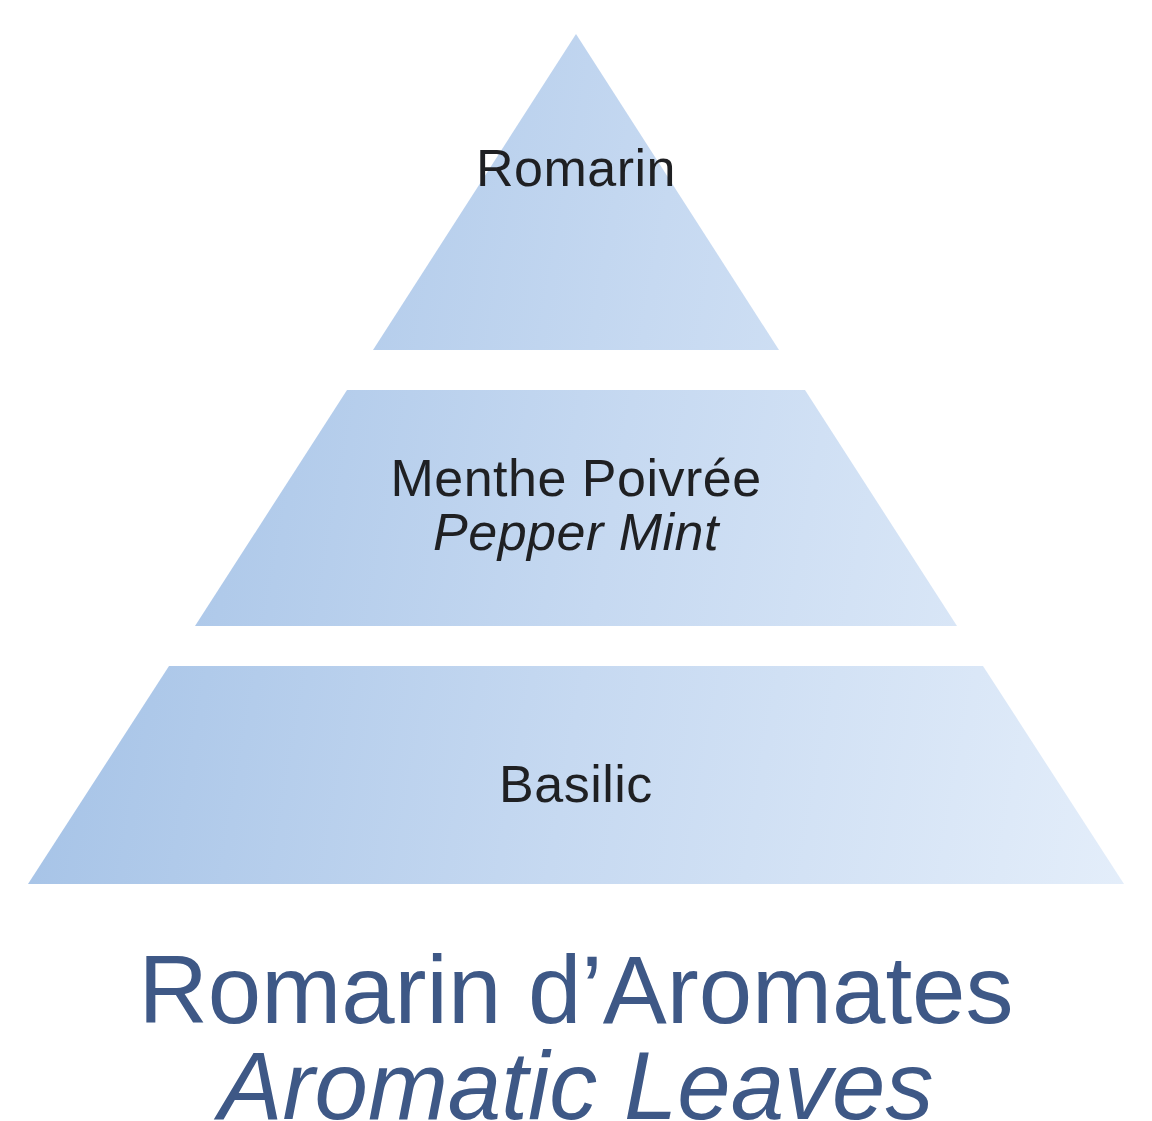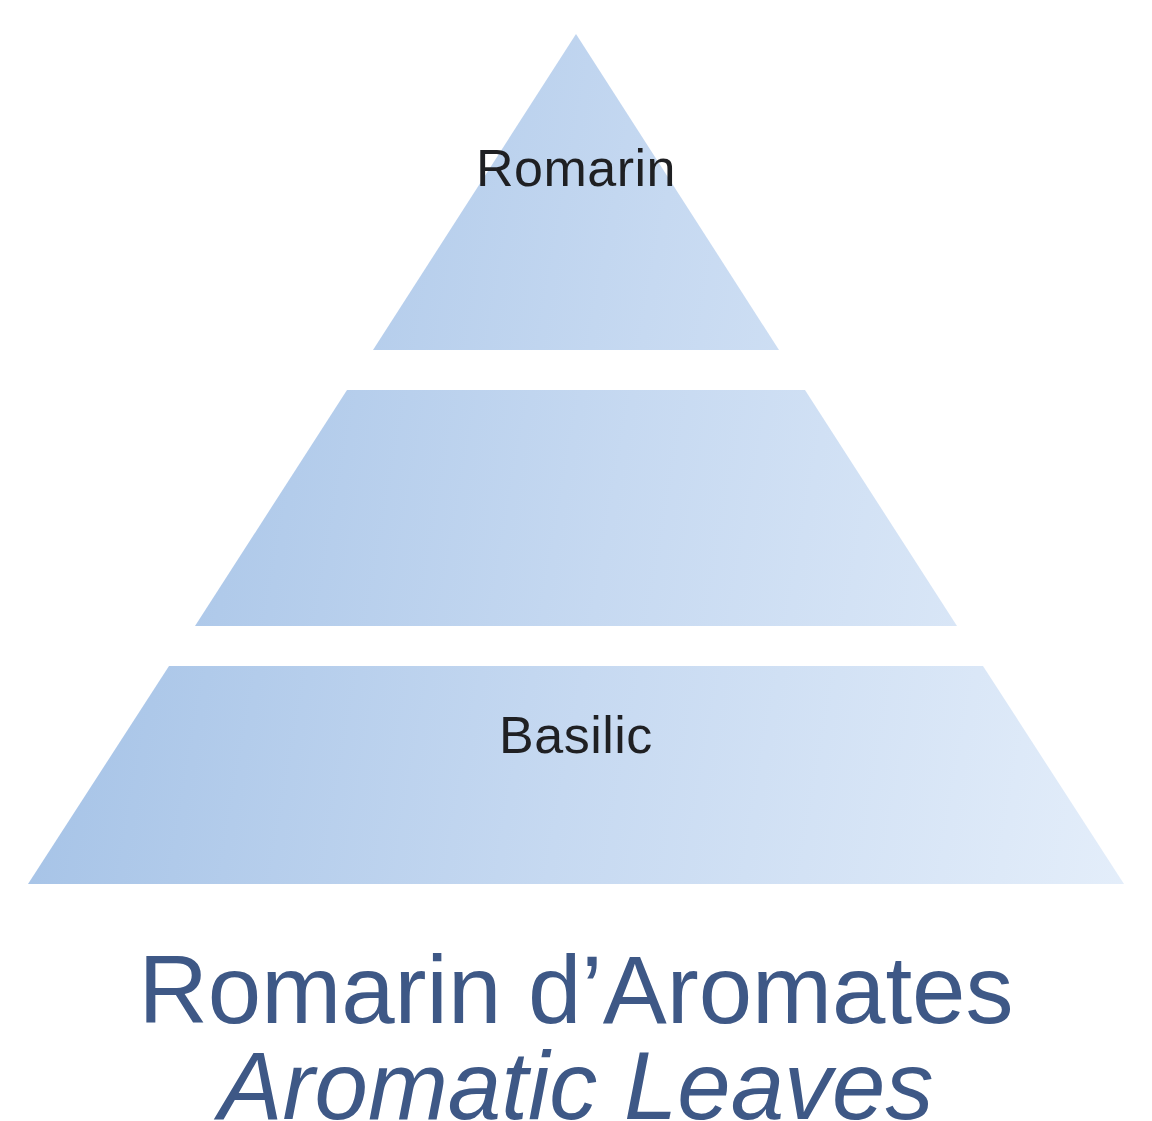--- a/index.html
+++ b/index.html
@@ -32,21 +32,21 @@
     width: 1152px;
     text-align: center;
     color: #1f2023;
     font-size: 52px;
     line-height: 54px;
     letter-spacing: 0.5px;
   }
   .tier-label .en { font-style: italic; }
   .tier-label.pos-1 { top: 135px; }
   .tier-label.pos-2 { top: 445px; }
-  .tier-label.pos-3 { top: 702px; }
+  .tier-label.pos-3 { top: 751px; }
 
   
   .caption {
     position: absolute;
     left: 0;
     top: 936px;
     width: 1152px;
     text-align: center;
     color: #3e5886;
     font-size: 96px;
@@ -60,20 +60,24 @@
 <div class="stage">
 
   <div class="tier-shape t1"></div>
   <div class="tier-shape t2"></div>
   <div class="tier-shape t3"></div>
 
   <div class="tier-label pos-1">
     <div class="fr">Romarin</div>
   </div>
 
+  <div class="tier-label pos-2">
+    <div class="fr">Menthe Poivrée</div>
+    <div class="en">Pepper Mint</div>
+  </div>
 
   <div class="tier-label pos-3">
     <div class="fr">Basilic</div>
   </div>
 
   <div class="caption">
     <div class="fr">Romarin d’Aromates</div>
     <div class="en">Aromatic Leaves</div>
   </div>
 

